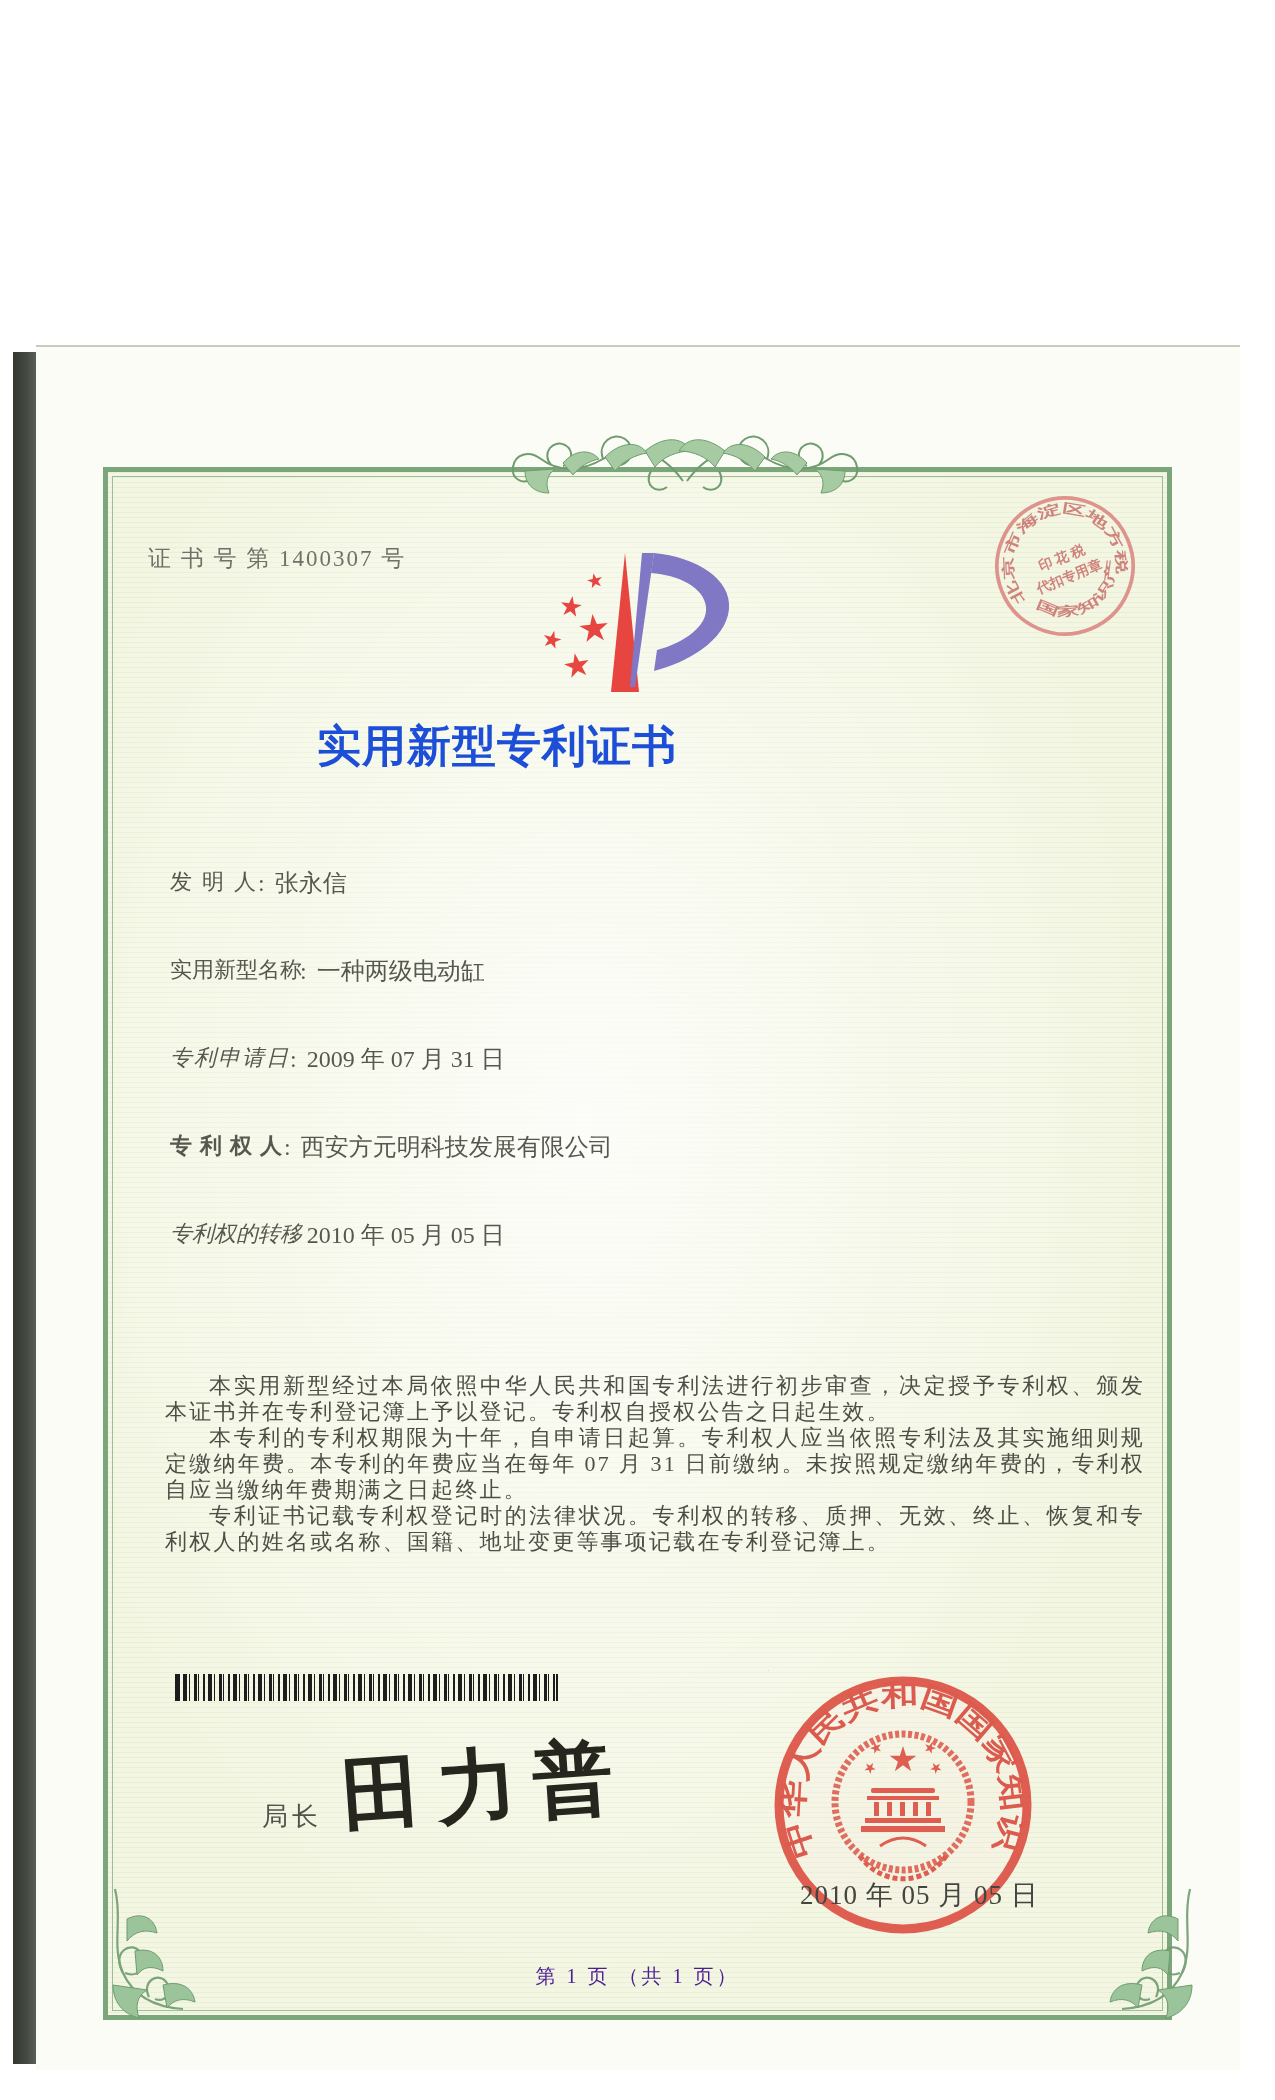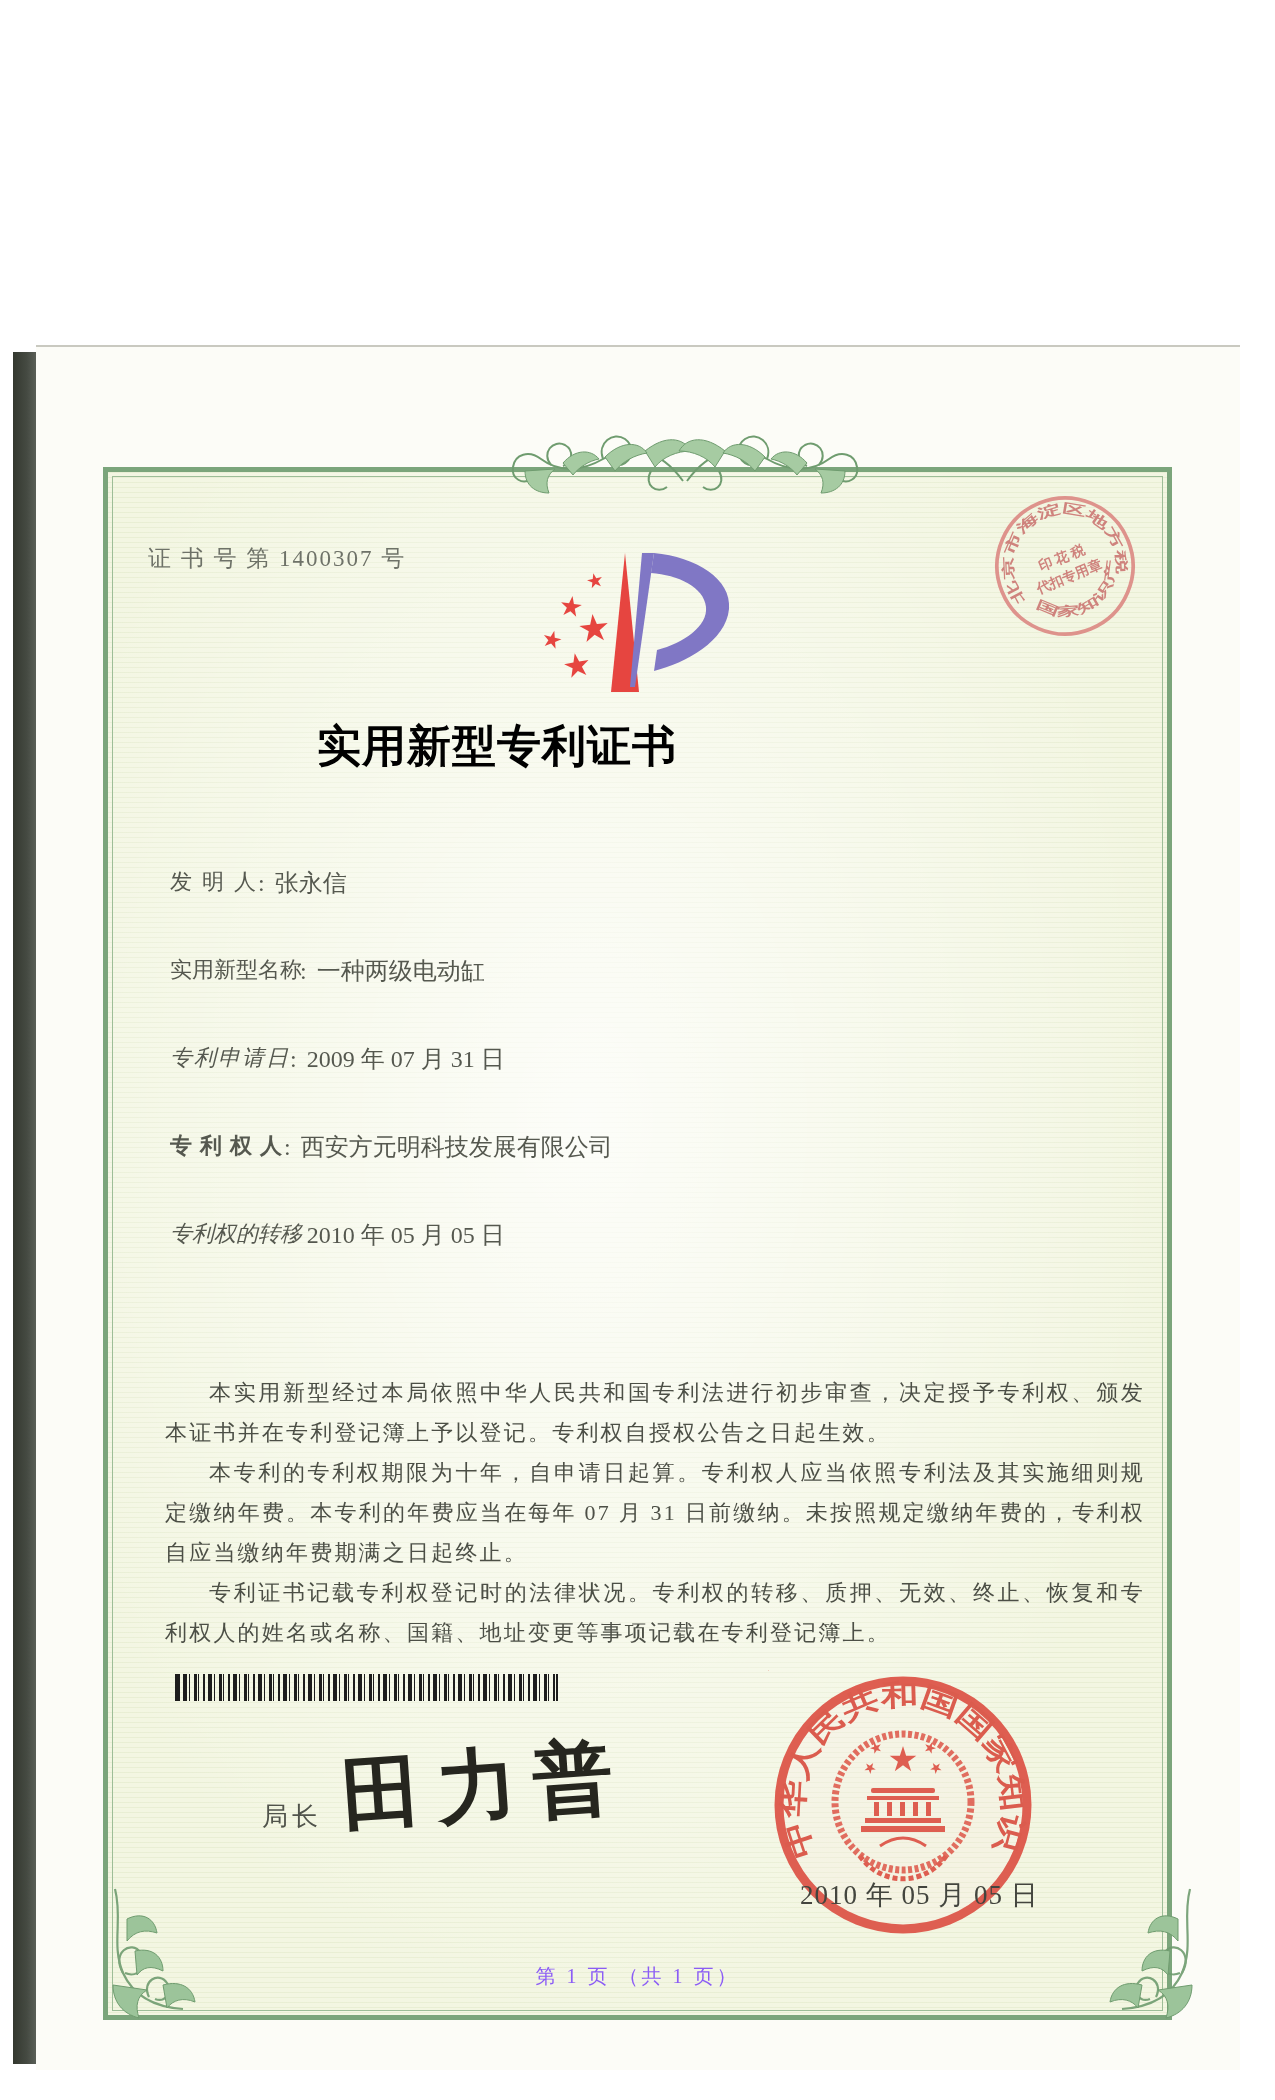--- a/index.html
+++ b/index.html
@@ -17,52 +17,52 @@
            radial-gradient(ellipse at 45% 42%,rgba(255,255,255,.8),rgba(255,255,255,0) 72%),
            repeating-linear-gradient(180deg,rgba(160,185,110,.12) 0 1px,rgba(0,0,0,0) 1px 5px),
            #f3f6e2;box-sizing:border-box;}
   .frame::before{content:'';position:absolute;inset:4px;border:1px solid #9dbd97;pointer-events:none;}
   .orn{position:absolute;pointer-events:none;}
   
   .cert-no{position:absolute;left:112px;top:196px;font-size:23px;letter-spacing:2px;
            color:#6e7268;white-space:pre;}
   
   .title{position:absolute;left:281px;top:370px;font-size:44px;font-weight:700;
-         letter-spacing:1px;color:#000000;white-space:nowrap;}
+         letter-spacing:1px;color:#1d4ed8;white-space:nowrap;}
   
   .fields{position:absolute;left:134px;top:520px;}
   .frow{height:30px;margin-bottom:58px;font-size:24px;color:#55584f;white-space:nowrap;}
   .frow .lbl{display:inline-block;text-align:justify;text-align-last:justify;
              vertical-align:top;font-size:22px;}
   .lbl.w6{width:128px;} .lbl.w5{width:118px;font-style:italic;} .lbl.w4{width:112px;font-weight:bold;} .lbl.w3{width:86px;}
   .frow .colon{margin:0 10px 0 2px;}
   
   .bodytext{position:absolute;left:129px;top:1026px;width:980px;font-size:22px;
-            line-height:40px;letter-spacing:2.2px;color:#4c4f46;text-align:justify;}
+            line-height:26px;letter-spacing:2.2px;color:#4c4f46;text-align:justify;}
   .bodytext p{margin:0;text-indent:2em;}
   
   .barcode{position:absolute;left:139px;top:1327px;width:378px;height:27px;
      border-left:3px solid #1d1d1d;border-right:2px solid #1d1d1d;
      background:repeating-linear-gradient(90deg,
        #1d1d1d 0 2px,rgba(0,0,0,0) 2px 5px,#1d1d1d 5px 9px,rgba(0,0,0,0) 9px 11px,
        #1d1d1d 11px 12px,rgba(0,0,0,0) 12px 16px,#1d1d1d 16px 19px,rgba(0,0,0,0) 19px 20px,
        #1d1d1d 20px 21px,rgba(0,0,0,0) 21px 25px);}
   
   .sig-label{position:absolute;left:226px;top:1452px;font-size:26px;color:#50534b;letter-spacing:4px;}
   .sig-name{position:absolute;left:305px;top:1386px;font-size:80px;font-weight:700;
             color:#26261f;letter-spacing:16px;transform:rotate(-4deg);white-space:nowrap;}
   
   .seal{position:absolute;left:732px;top:1323px;width:270px;height:270px;opacity:.92;}
   .seal-date{position:absolute;left:764px;top:1530px;font-size:27px;letter-spacing:1px;
              color:#43453e;white-space:pre;z-index:5;}
   
   .stamp{position:absolute;left:944px;top:134px;width:170px;height:170px;opacity:.85;}
   
   .footer{position:absolute;left:67px;top:1616px;width:1069px;text-align:center;
-          font-size:20px;color:#8b5cf6;letter-spacing:3px;white-space:pre;}
+          font-size:20px;color:#4c1d95;letter-spacing:3px;white-space:pre;}
 </style>
 </head>
 <body>
 
 <div class="scan">
   <div class="left-band"></div>
 
   <div class="paper">
 
     <div class="frame"></div>

